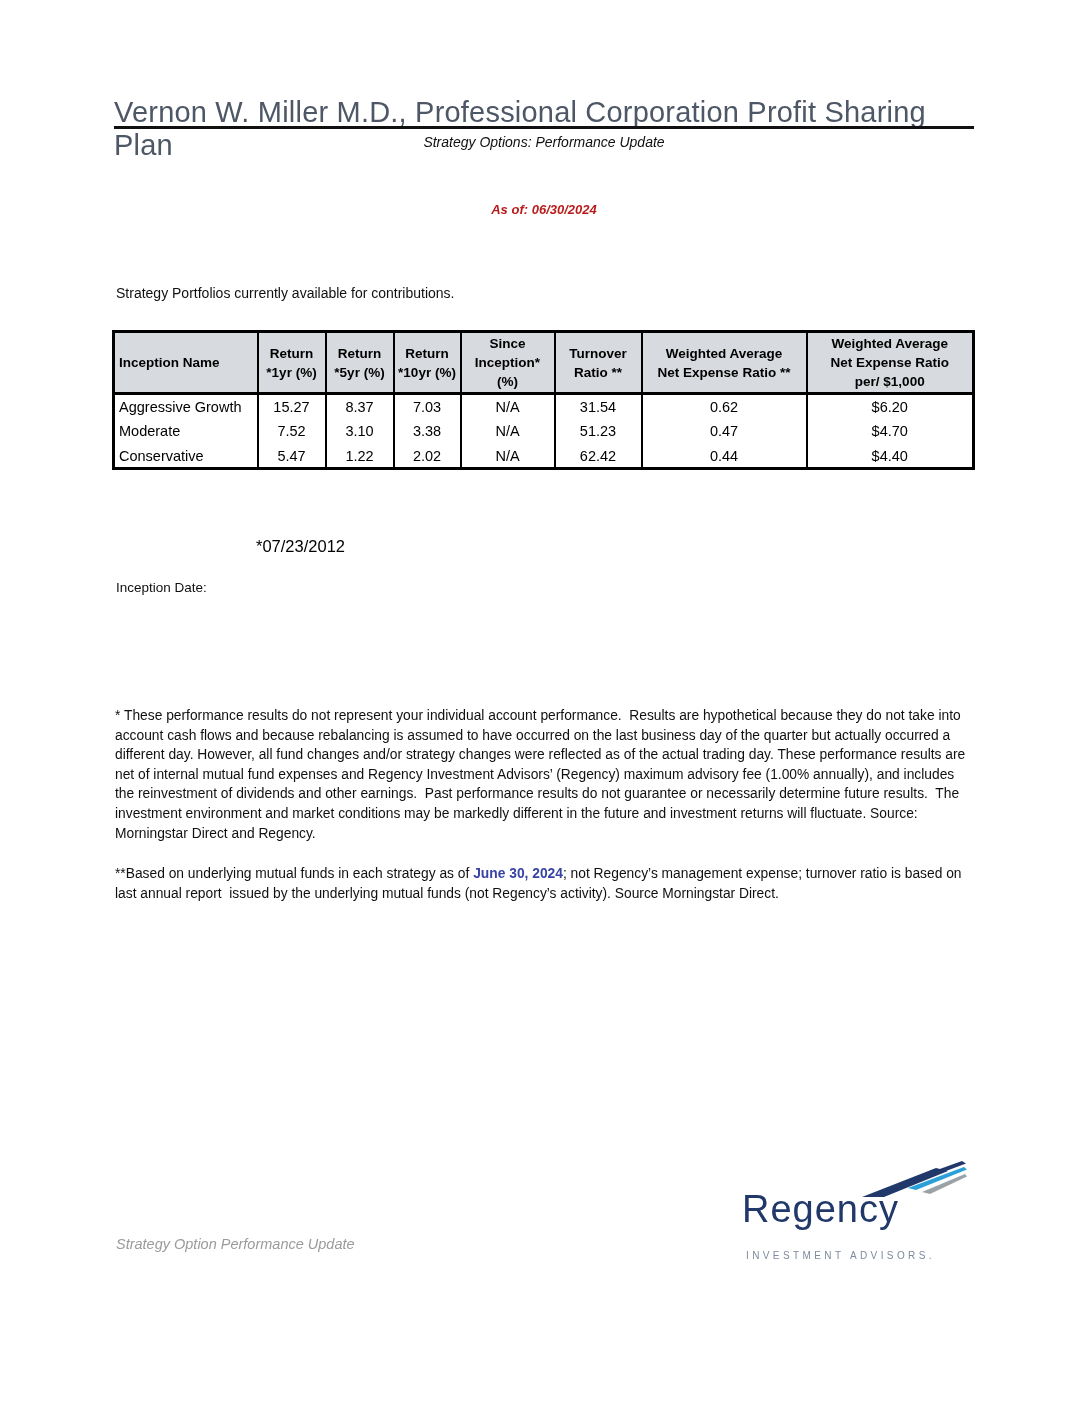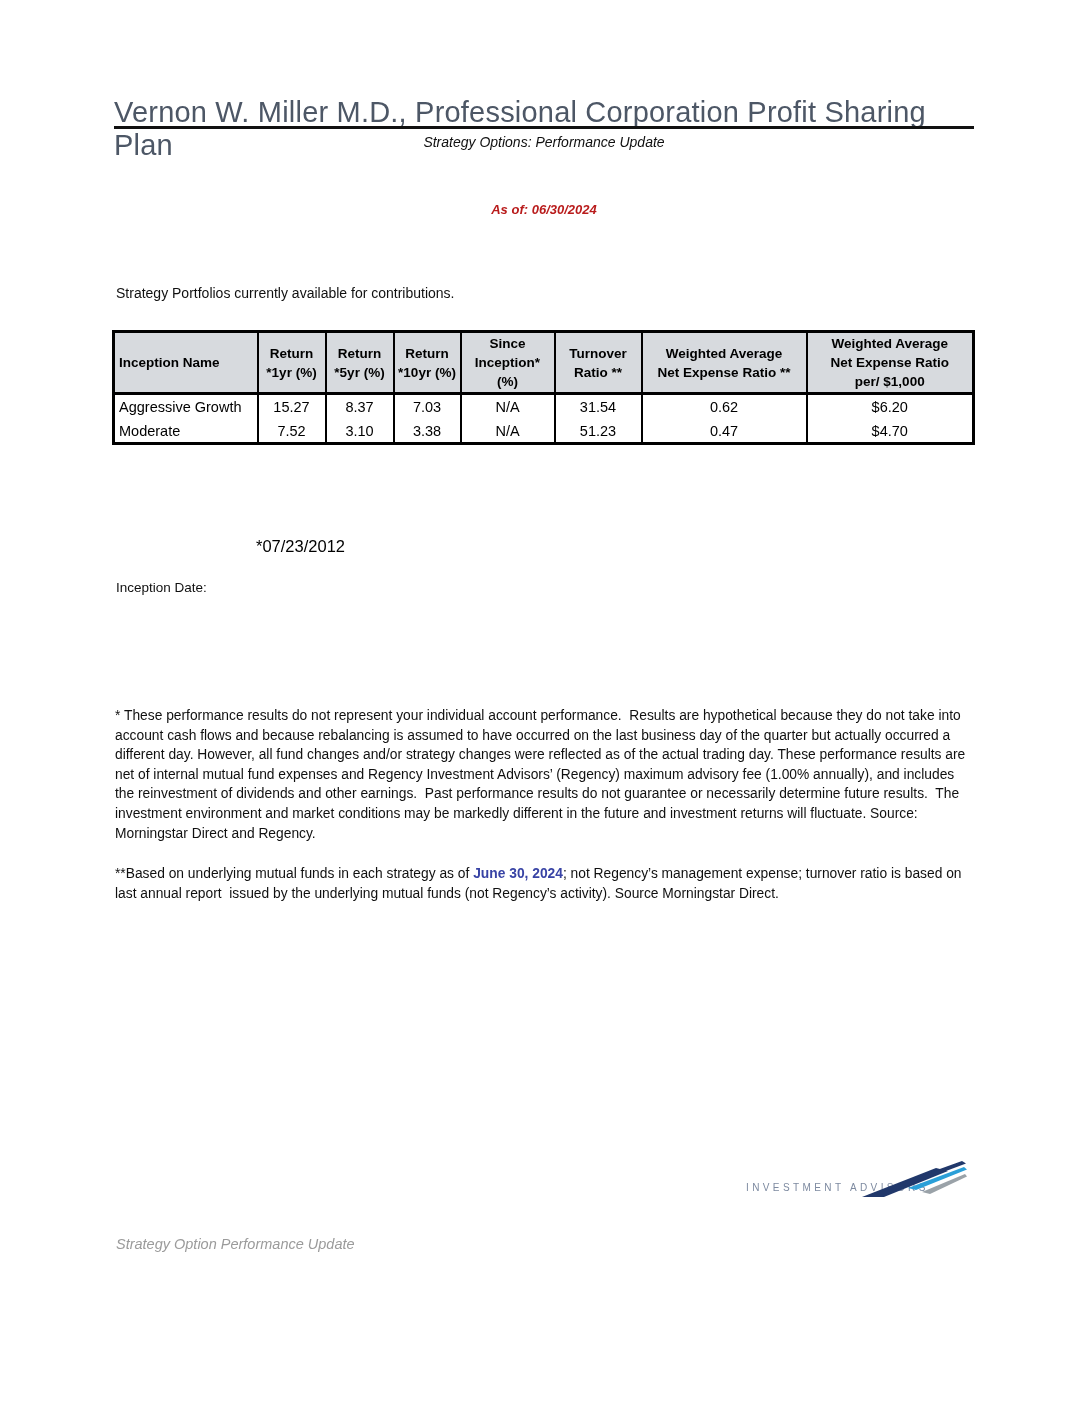--- a/index.html
+++ b/index.html
@@ -250,20 +250,30 @@
           <tr>
             <td>Moderate</td>
             <td>7.52</td>
             <td>3.10</td>
             <td>3.38</td>
             <td>N/A</td>
             <td>51.23</td>
             <td>0.47</td>
             <td>$4.70</td>
           </tr>
+          <tr>
+            <td>Conservative</td>
+            <td>5.47</td>
+            <td>1.22</td>
+            <td>2.02</td>
+            <td>N/A</td>
+            <td>62.42</td>
+            <td>0.44</td>
+            <td>$4.40</td>
+          </tr>
         </tbody>
       </table>
     </div>
 
     <div class="inception">
       <span class="inception-label">Inception Date:</span>
       <span class="inception-value">*07/23/2012</span>
     </div>
 
     <div class="footnote1">* These performance results do not represent your individual account performance.  Results are hypothetical because they do not take into account cash flows and because rebalancing is assumed to have occurred on the last business day of the quarter but actually occurred a different day. However, all fund changes and/or strategy changes were reflected as of the actual trading day. These performance results are net of internal mutual fund expenses and Regency Investment Advisors’ (Regency) maximum advisory fee (1.00% annually), and includes the reinvestment of dividends and other earnings.  Past performance results do not guarantee or necessarily determine future results.  The investment environment and market conditions may be markedly different in the future and investment returns will fluctuate. Source: Morningstar Direct and Regency.</div>
@@ -272,17 +282,18 @@
 
     <div class="footer-text">Strategy Option Performance Update</div>
 
     <div class="logo">
       <svg class="logo-swoosh" viewBox="0 0 110 40" xmlns="http://www.w3.org/2000/svg">
         <polygon points="0,37 74,8 86,11 22,37" fill="#21386b"></polygon>
         <polygon points="36,24 100,1 104,3.5 44,26" fill="#21386b"></polygon>
         <polygon points="46,28 102,7 105,9.5 54,30" fill="#2a9fd8"></polygon>
         <polygon points="60,32 103,14 105,16.5 68,34" fill="#9aa2a8"></polygon>
       </svg>
+      <div class="logo-word">Regency</div>
       <div class="logo-tagline">INVESTMENT ADVISORS.</div>
     </div>
 
   </div>
 </div>
 
 </body></html>

